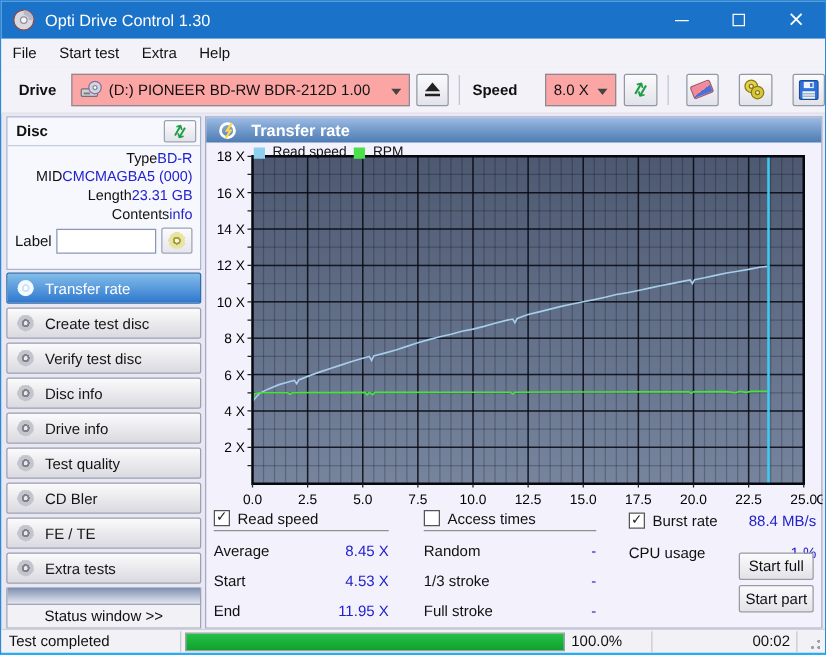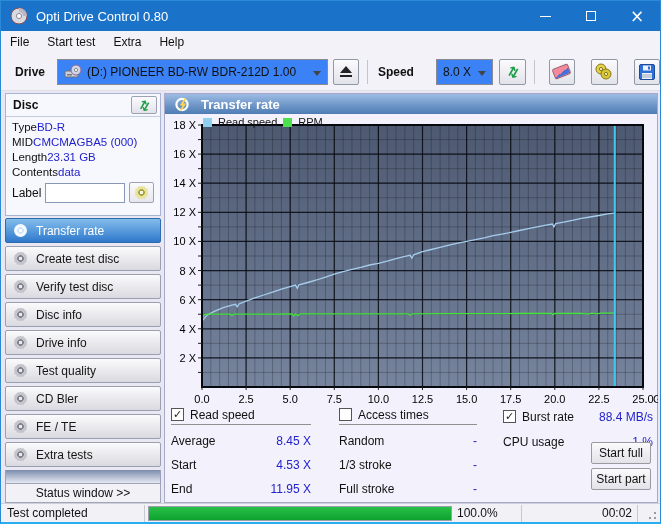--- a/index.html
+++ b/index.html
@@ -17,39 +17,39 @@
   .cap-btn { width:46px; height:30px; display:flex; align-items:center; justify-content:center; color:#fff; }
   .glyph-min { width:11px; border-bottom:1px solid #fff; display:inline-block; }
   .glyph-max { width:10px; height:10px; border:1px solid #fff; display:inline-block; }
   .glyph-close { font-size:17px; line-height:17px; font-family:"DejaVu Sans",sans-serif; }
   
   #menubar { position:absolute; left:0; top:30px; width:100%; height:22px; background:#f3f2f8; display:flex; align-items:center; }
   .menu-item { padding:0 9px; height:22px; line-height:22px; }
   
   #toolbar { position:absolute; left:0; top:52px; width:100%; height:38px; background:#f3f2f8; border-bottom:1px solid #e0dfe8; display:flex; align-items:center; }
   .tb-label { font-weight:bold; margin:0 12px 0 14px; }
-  .combo { height:26px; background:#3b82f6; border:1px solid #8a8a94; display:flex; align-items:center; position:relative; padding:0 18px 0 6px; }
+  .combo { height:26px; background:#fca5a5; border:1px solid #8a8a94; display:flex; align-items:center; position:relative; padding:0 18px 0 6px; }
   .combo .chev { position:absolute; right:6px; top:11px; width:0; height:0; border-left:4px solid transparent; border-right:4px solid transparent; border-top:5px solid #444; }
   #drive-combo { width:276px; }
   #speed-combo { width:58px; margin-left:10px; }
   .tool-btn { width:27px; height:26px; margin-left:6px; background:linear-gradient(#fbfbfd,#e2e2ea); border:1px solid #9098a4; border-radius:2px; display:flex; align-items:center; justify-content:center; }
   .tb-sep { width:1px; height:24px; background:#c4c4ce; margin:0 8px; }
   .refresh-glyph { font-family:"DejaVu Sans",sans-serif; color:#1d9e46; font-weight:bold; font-size:14px; transform:rotate(-60deg); display:inline-block; }
   .eject-shape { display:flex; flex-direction:column; align-items:center; }
   .eject-shape .tri { width:0; height:0; border-left:6px solid transparent; border-right:6px solid transparent; border-bottom:7px solid #222; }
   .eject-shape .bar { width:12px; height:2px; background:#222; margin-top:2px; }
   .eraser-shape { width:17px; height:11px; transform:rotate(-22deg); border-radius:2px; border:1px solid #a05868;
     background:linear-gradient(165deg,#f4899a 58%,#4f6fd8 58%); }
   
   #sidebar { position:absolute; left:4px; top:92px; width:156px; height:410px; }
   #disc-panel { position:absolute; left:0; top:0; width:156px; height:123px; background:#f7f8fd; border:1px solid #a8b4d4; }
   #disc-panel .hdr { height:23px; display:flex; align-items:center; justify-content:space-between; border-bottom:1px solid #c4cce0; padding:0 3px 0 7px; }
   #disc-panel .hdr b { font-size:12px; }
   .mini-btn { width:26px; height:18px; background:linear-gradient(#fbfbfd,#e2e2ea); border:1px solid #9aa2b4; border-radius:2px; display:flex; align-items:center; justify-content:center; }
-  .drow { display:flex; justify-content:flex-start; padding:0 6px; height:15px; line-height:15px; font-size:11.5px; }
+  .drow { display:flex; justify-content:flex-end; padding:0 6px; height:15px; line-height:15px; font-size:11.5px; }
   .drow .val { color:#2222cc; }
   .label-row { display:flex; align-items:center; padding:2px 4px 0 6px; gap:4px; }
   .label-row input { width:80px; height:20px; border:1px solid #8a96b8; background:#fff; font-size:11px; padding:0 3px; }
   .disc-btn { width:25px; height:21px; background:linear-gradient(#fbfbfd,#e6e6ec); border:1px solid #9aa2b4; border-radius:2px; display:flex; align-items:center; justify-content:center; }
   .gold-disc { width:13px; height:13px; border-radius:50%;
     background:radial-gradient(circle,#f8f8e8 0 16%,#a8a040 18% 34%,#e8e49a 36% 70%,#908838 72% 100%); }
   #navstack { position:absolute; left:0; top:125px; width:156px; }
   .navbtn { height:25px; margin-bottom:3px; background:linear-gradient(#fbfbfc,#d9d9e0); border:1px solid #9aa0b0; border-radius:2px;
     display:flex; align-items:center; gap:9px; padding-left:8px; color:#151515; }
   .navbtn.sel { background:linear-gradient(#83bdea,#2e78cd); border-color:#2f6cab; color:#fff; }
@@ -101,21 +101,21 @@
 <div id="window">
 
   <div id="titlebar">
     <span class="ticon">
       <svg width="18" height="18">
           <circle cx="9" cy="9" r="8" fill="#d9d9e2" stroke="#8a4a4a"></circle>
           <path d="M9 1 A8 8 0 0 1 17 9 L13 9 A4 4 0 0 0 9 5 Z" fill="#b8b8c8"></path>
           <circle cx="9" cy="9" r="2.6" fill="#f6f6fc" stroke="#909098"></circle>
         </svg>
     </span>
-    <span class="ttext">Opti Drive Control 0.80</span>
+    <span class="ttext">Opti Drive Control 1.30</span>
     <div class="caption-btns">
       <div class="cap-btn">
           <span class="glyph-min"></span>
         </div>
       <div class="cap-btn">
           <span class="glyph-max"></span>
         </div>
       <div class="cap-btn">
           <span class="glyph-close">×</span>
         </div>
@@ -196,21 +196,21 @@
       <div class="drow">
         <span>MID</span>
           <span class="val">CMCMAGBA5 (000)</span>
       </div>
       <div class="drow">
         <span>Length</span>
           <span class="val">23.31 GB</span>
       </div>
       <div class="drow">
         <span>Contents</span>
-          <span class="val">data</span>
+          <span class="val">info</span>
       </div>
       <div class="label-row">
         <span>Label</span>
         <input value="" style="">
         <span class="disc-btn">
             <span class="gold-disc"></span>
           </span>
       </div>
     </div>
     <div id="navstack">

